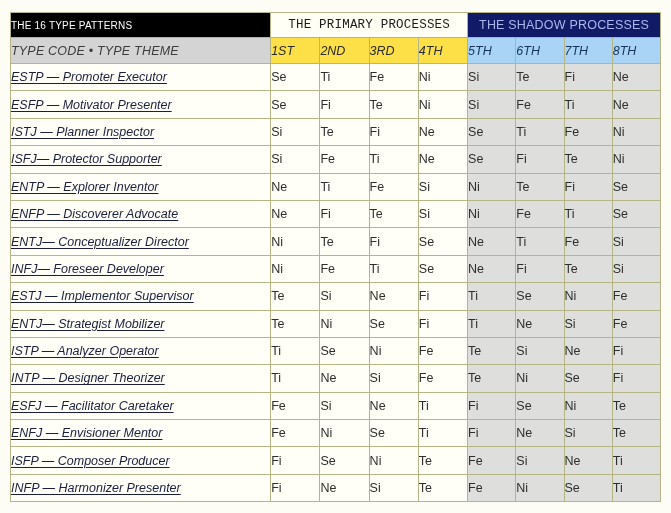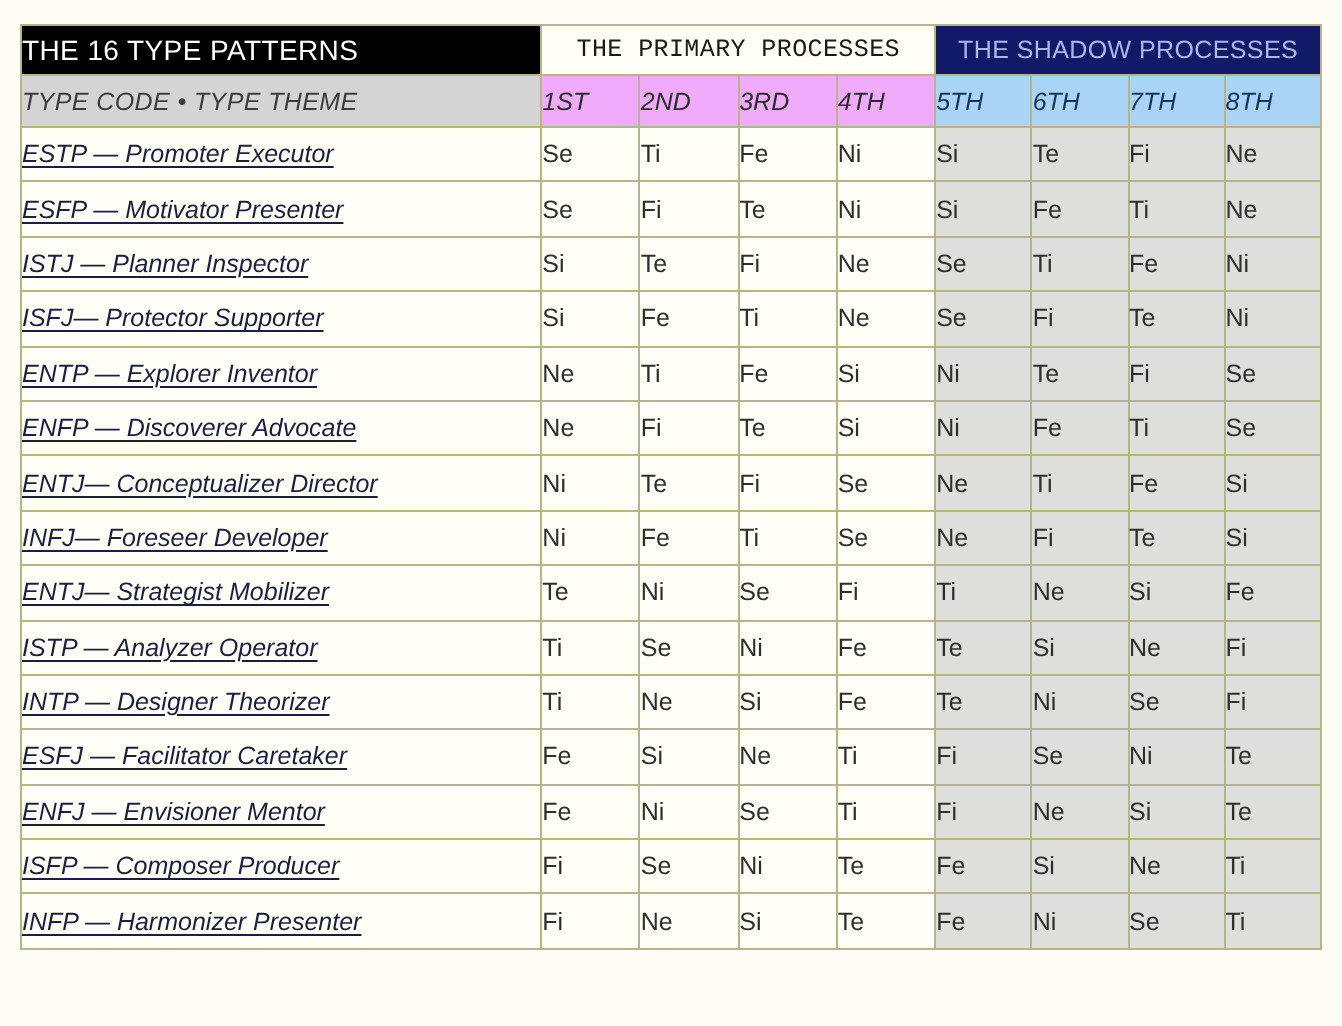--- a/index.html
+++ b/index.html
@@ -40,21 +40,21 @@
   col.c-p      { width: 49px;  }
   col.c-s      { width: 48px;  }
 
   
   tr.hdr-top { height: 25px; }
   th.hdr-title {
     background: #000000;
     color: #ffffff;
     text-align: left;
     padding-left: 11px;
-    font-size: 14px;
+    font-size: 10px;
     letter-spacing: 0.2px;
     font-weight: bold;
     border-color: #000000;
   }
   th.hdr-primary {
     background: #fffff5;
     color: #1a1a1a;
     text-align: center;
     font-size: 12.5px;
     letter-spacing: 0.2px;
@@ -74,21 +74,21 @@
   tr.hdr-sub { height: 26px; font-style: italic; }
   th.sub-theme {
     background: #d4d4d4;
     color: #3c3c3c;
     text-align: left;
     padding-left: 11px;
     font-size: 12.5px;
     letter-spacing: 0.2px;
   }
   th.sub-p {
-    background: #f0abfc;
+    background: #fde047;
     color: #2b2b2b;
     text-align: left;
     padding-left: 8px;
     font-size: 12.5px;
   }
   th.sub-s {
     background: #a9d4f5;
     color: #16335c;
     text-align: left;
     padding-left: 8px;
@@ -246,20 +246,31 @@
           <td class="p-cell">Ni</td>
           <td class="p-cell">Fe</td>
           <td class="p-cell">Ti</td>
           <td class="p-cell">Se</td>
           <td class="s-cell">Ne</td>
           <td class="s-cell">Fi</td>
           <td class="s-cell">Te</td>
           <td class="s-cell">Si</td>
         </tr>
         <tr class="data-row">
+          <td class="type-cell"><span class="tlink">ESTJ — Implementor Supervisor</span></td>
+          <td class="p-cell">Te</td>
+          <td class="p-cell">Si</td>
+          <td class="p-cell">Ne</td>
+          <td class="p-cell">Fi</td>
+          <td class="s-cell">Ti</td>
+          <td class="s-cell">Se</td>
+          <td class="s-cell">Ni</td>
+          <td class="s-cell">Fe</td>
+        </tr>
+        <tr class="data-row">
           <td class="type-cell"><span class="tlink">ENTJ— Strategist Mobilizer</span></td>
           <td class="p-cell">Te</td>
           <td class="p-cell">Ni</td>
           <td class="p-cell">Se</td>
           <td class="p-cell">Fi</td>
           <td class="s-cell">Ti</td>
           <td class="s-cell">Ne</td>
           <td class="s-cell">Si</td>
           <td class="s-cell">Fe</td>
         </tr>

